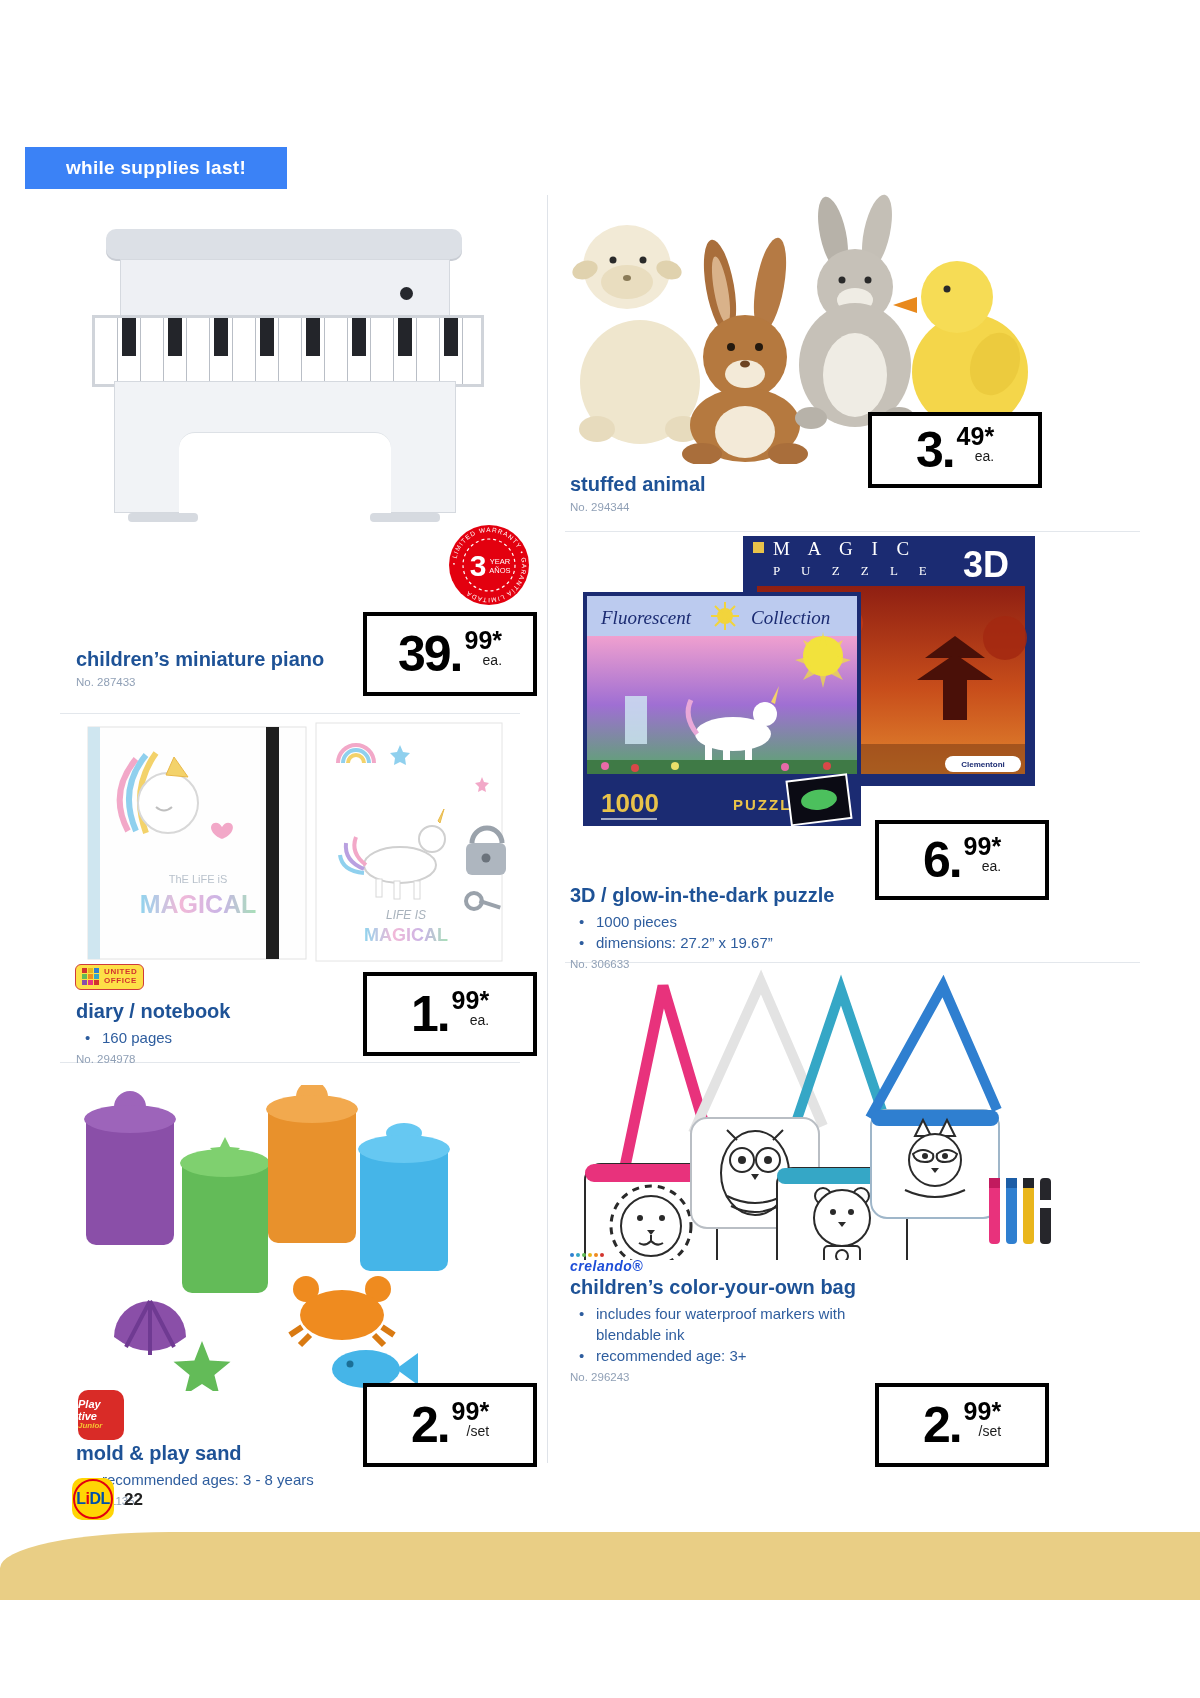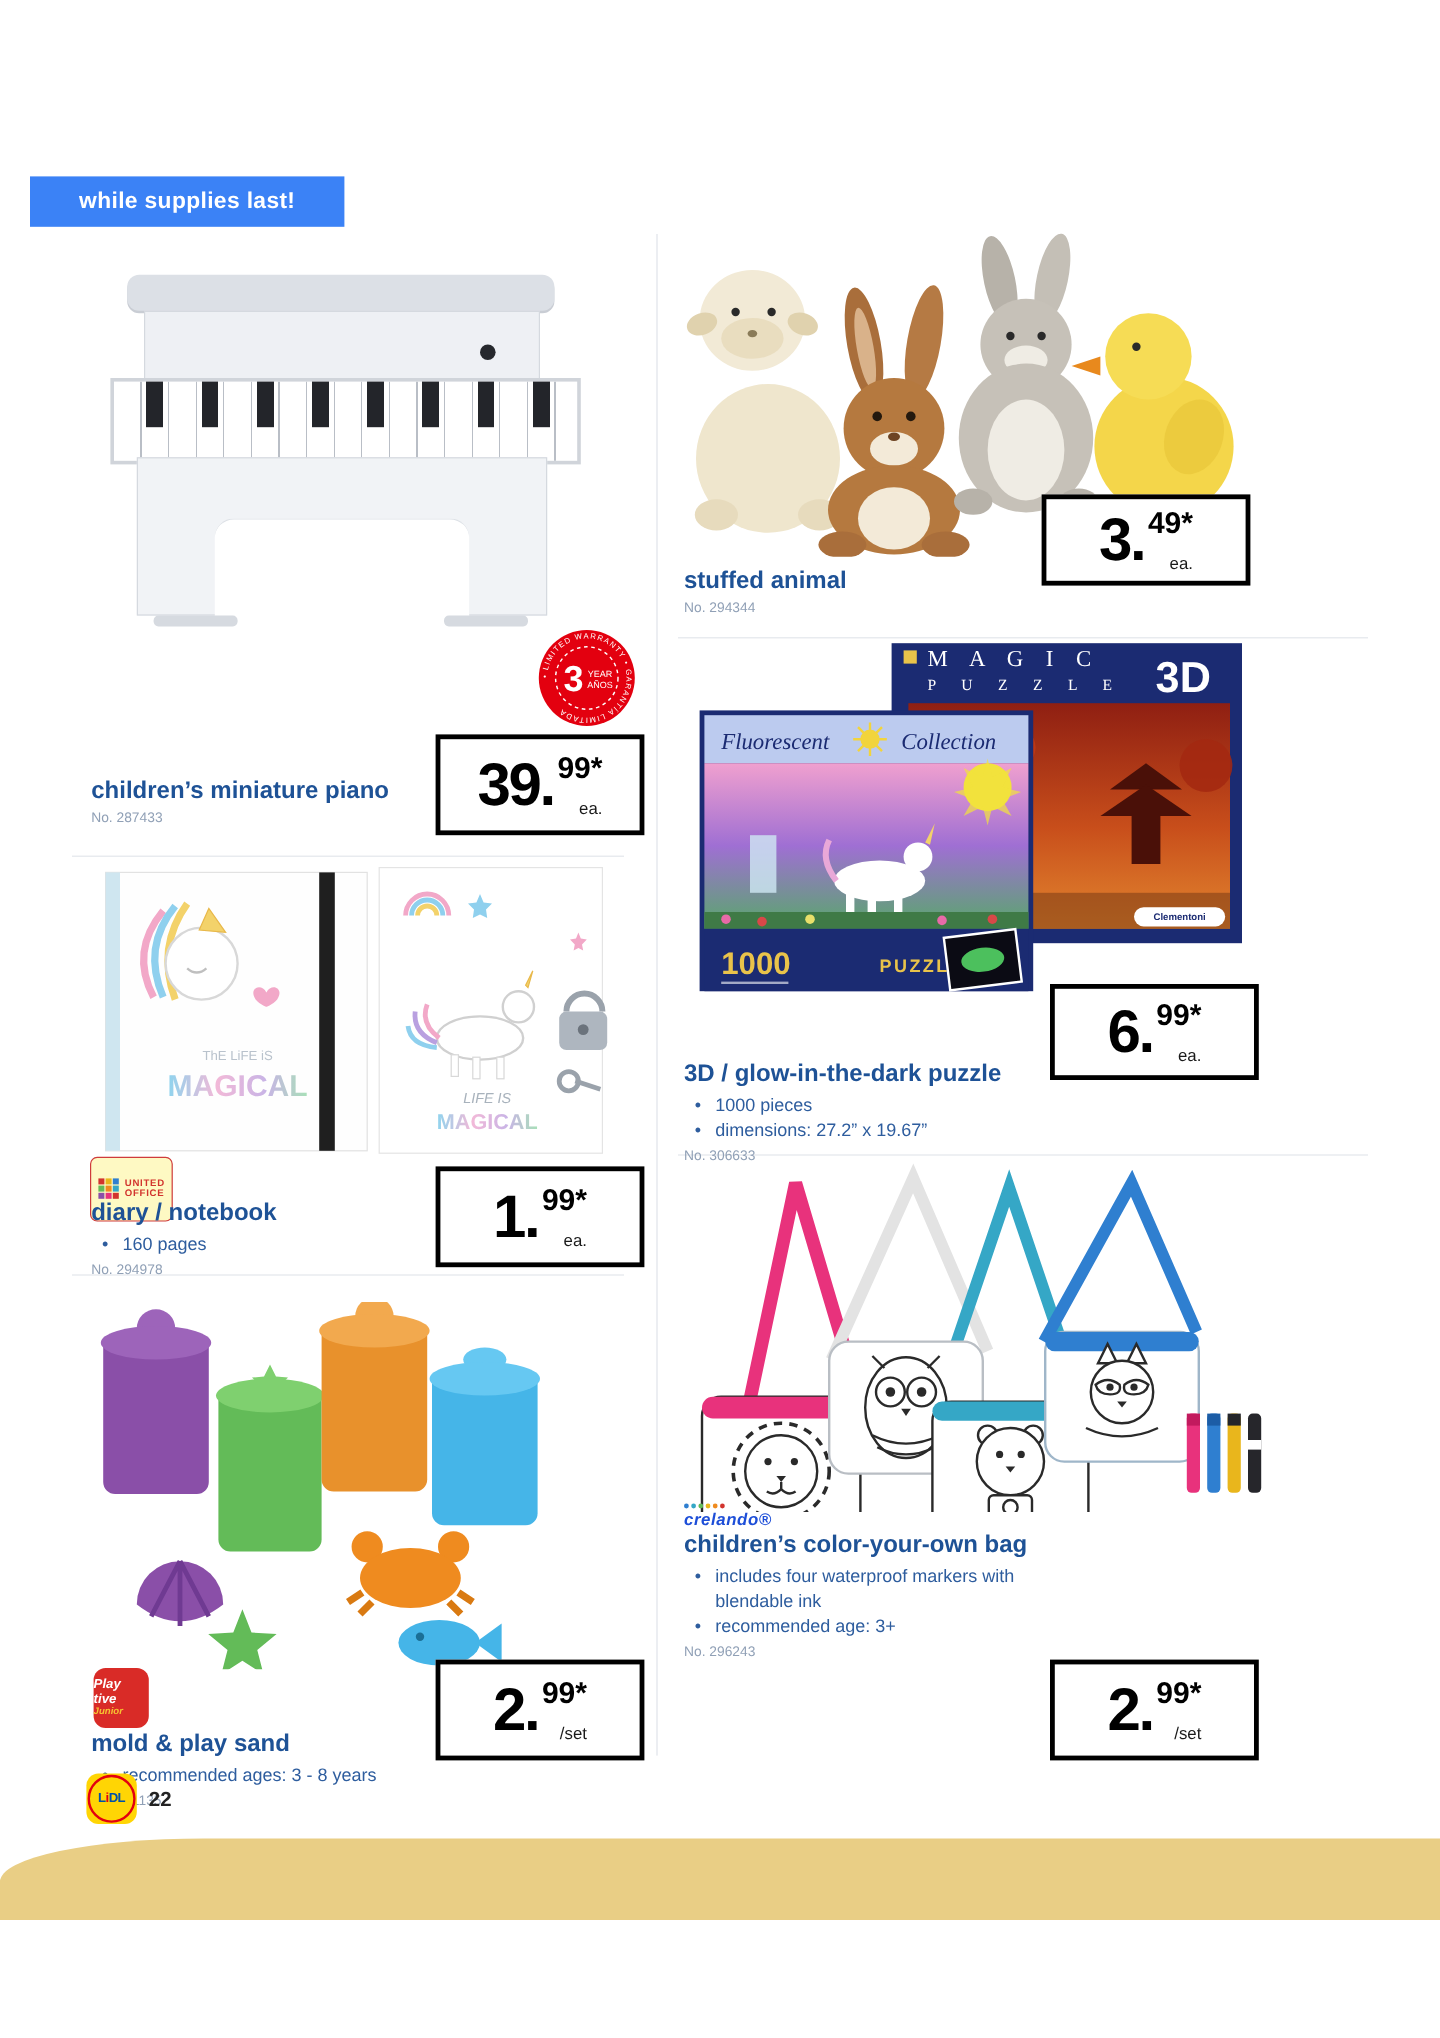--- a/index.html
+++ b/index.html
@@ -22,21 +22,21 @@
   .bullets li{position:relative;padding-left:26px;color:#2e5d9e;font-size:15px;line-height:1.4;}
   .bullets li::before{content:"\2022";position:absolute;left:9px;color:#2e5d9e;}
   .bullets li.no-dot::before{content:"";}
   .itemno{margin-top:5px;color:#90a0b6;font-size:11.5px;}
 
   
   .pricebox{position:absolute;background:#fff;border:4px solid #000;display:flex;
             align-items:center;justify-content:center;padding:2px 8px;}
   .p-whole{font-size:50px;font-weight:bold;color:#000;letter-spacing:-2px;line-height:.9;}
   .p-side{display:flex;flex-direction:column;align-items:flex-end;margin-left:3px;height:52px;
-          justify-content:space-between;}
+          }
   .p-cents{font-size:25px;font-weight:bold;color:#000;line-height:1;}
   .p-unit{font-size:14px;color:#1a1a1a;line-height:1;}
 
   
   .piano{position:absolute;left:70px;top:205px;width:430px;height:360px;}
   .piano>div{position:absolute;}
   .p-lid{left:36px;top:24px;width:356px;height:30px;background:#dce0e6;border-radius:10px;
          box-shadow:0 2px 0 #c9cdd4;}
   .p-top{left:50px;top:54px;width:328px;height:56px;background:#eef0f4;border:1px solid #d5d9df;}
   .p-keys{left:22px;top:110px;width:386px;height:66px;border:3px solid #d0d4da;background:
@@ -46,21 +46,21 @@
   .p-front{left:44px;top:176px;width:340px;height:130px;background:#f1f3f6;border:1px solid #d5d9df;}
   .p-front::after{content:"";position:absolute;left:64px;right:64px;top:50px;bottom:-2px;
           background:#fff;border-radius:16px 16px 0 0;border-top:1px solid #dde1e6;}
   .p-knob{left:330px;top:82px;width:13px;height:13px;border-radius:50%;background:#26282d;}
   .p-footL{left:58px;top:308px;width:70px;height:9px;background:#d6dae0;border-radius:4px;}
   .p-footR{left:300px;top:308px;width:70px;height:9px;background:#d6dae0;border-radius:4px;}
   .badge{position:absolute;left:448px;top:524px;width:82px;height:82px;}
 
   
   .uo-logo{position:absolute;left:75px;top:964px;display:inline-flex;align-items:center;gap:5px;
-           border:1.5px solid #cf3b3b;border-radius:6px;padding:17px 6px;background:#fef9c3;}
+           border:1.5px solid #cf3b3b;border-radius:6px;padding:3px 6px;background:#fde047;}
   .uo-mosaic{width:17px;height:17px;display:grid;grid-template-columns:repeat(3,1fr);gap:1px;}
   .uo-mosaic i{display:block;}
   .uo-mosaic i:nth-child(1){background:#d2342e;}.uo-mosaic i:nth-child(2){background:#e9b61c;}
   .uo-mosaic i:nth-child(3){background:#2f7fd0;}.uo-mosaic i:nth-child(4){background:#63bb58;}
   .uo-mosaic i:nth-child(5){background:#ef8b1f;}.uo-mosaic i:nth-child(6){background:#35a7c6;}
   .uo-mosaic i:nth-child(7){background:#8a4fa8;}.uo-mosaic i:nth-child(8){background:#e8327c;}
   .uo-mosaic i:nth-child(9){background:#d2342e;}
   .uo-text span{display:block;font-size:8px;font-weight:bold;color:#d2342e;line-height:1.1;letter-spacing:.6px;}
 
   .pt-logo{position:absolute;left:78px;top:1390px;width:46px;height:50px;background:#d92b27;
@@ -74,21 +74,21 @@
   .cr-dots i:nth-child(1){background:#2f7fd0;}.cr-dots i:nth-child(2){background:#35a7c6;}
   .cr-dots i:nth-child(3){background:#63bb58;}.cr-dots i:nth-child(4){background:#e9b61c;}
   .cr-dots i:nth-child(5){background:#ef8b1f;}.cr-dots i:nth-child(6){background:#d2342e;}
   .cr-text{color:#1d4ed8;font-weight:bold;font-size:14px;letter-spacing:.5px;font-style:italic;}
 
   
   .lidl-logo{position:absolute;left:72px;top:1478px;width:42px;height:42px;background:#ffd504;
              border-radius:10px;display:flex;align-items:center;justify-content:center;}
   .lidl-ring{width:36px;height:36px;border:2px solid #e3000f;border-radius:50%;display:flex;
              align-items:center;justify-content:center;}
-  .lidl-ring b{color:#0050aa;font-size:11px;letter-spacing:-.5px;}
+  .lidl-ring b{color:#0050aa;font-size:16px;letter-spacing:-.5px;}
   .lidl-ring b .li-i{color:#e3000f;}
   .pagenum{position:absolute;left:124px;top:1490px;font-size:17px;font-weight:bold;color:#222;}
   .ybar{position:absolute;left:0;top:1532px;width:1200px;height:68px;background:#e9ce85;
         border-top-left-radius:170px 36px;}
 
   svg text{font-family:"Liberation Sans",sans-serif;}
   svg .serif{font-family:"Liberation Serif",serif;}
 </style>
 </head>
 <body>

